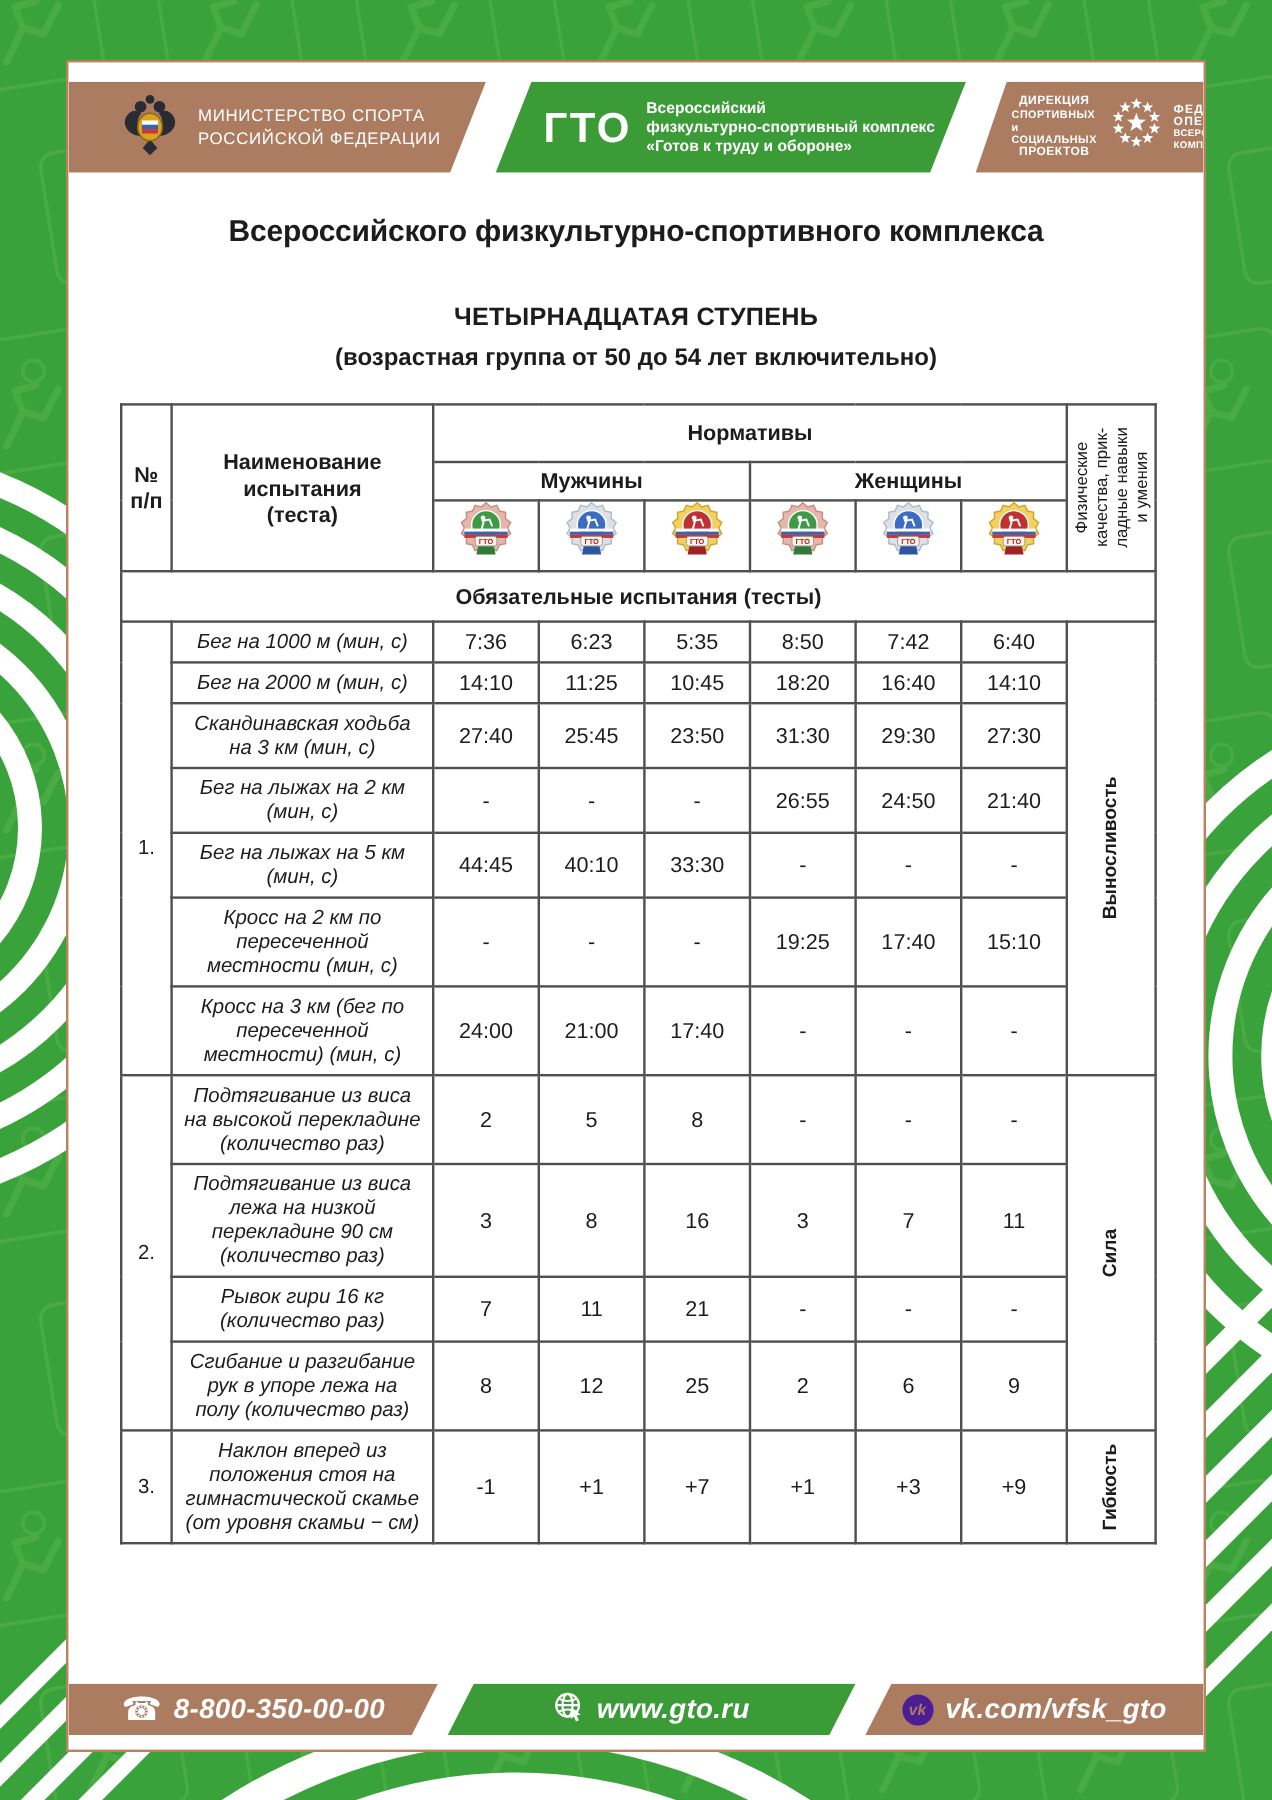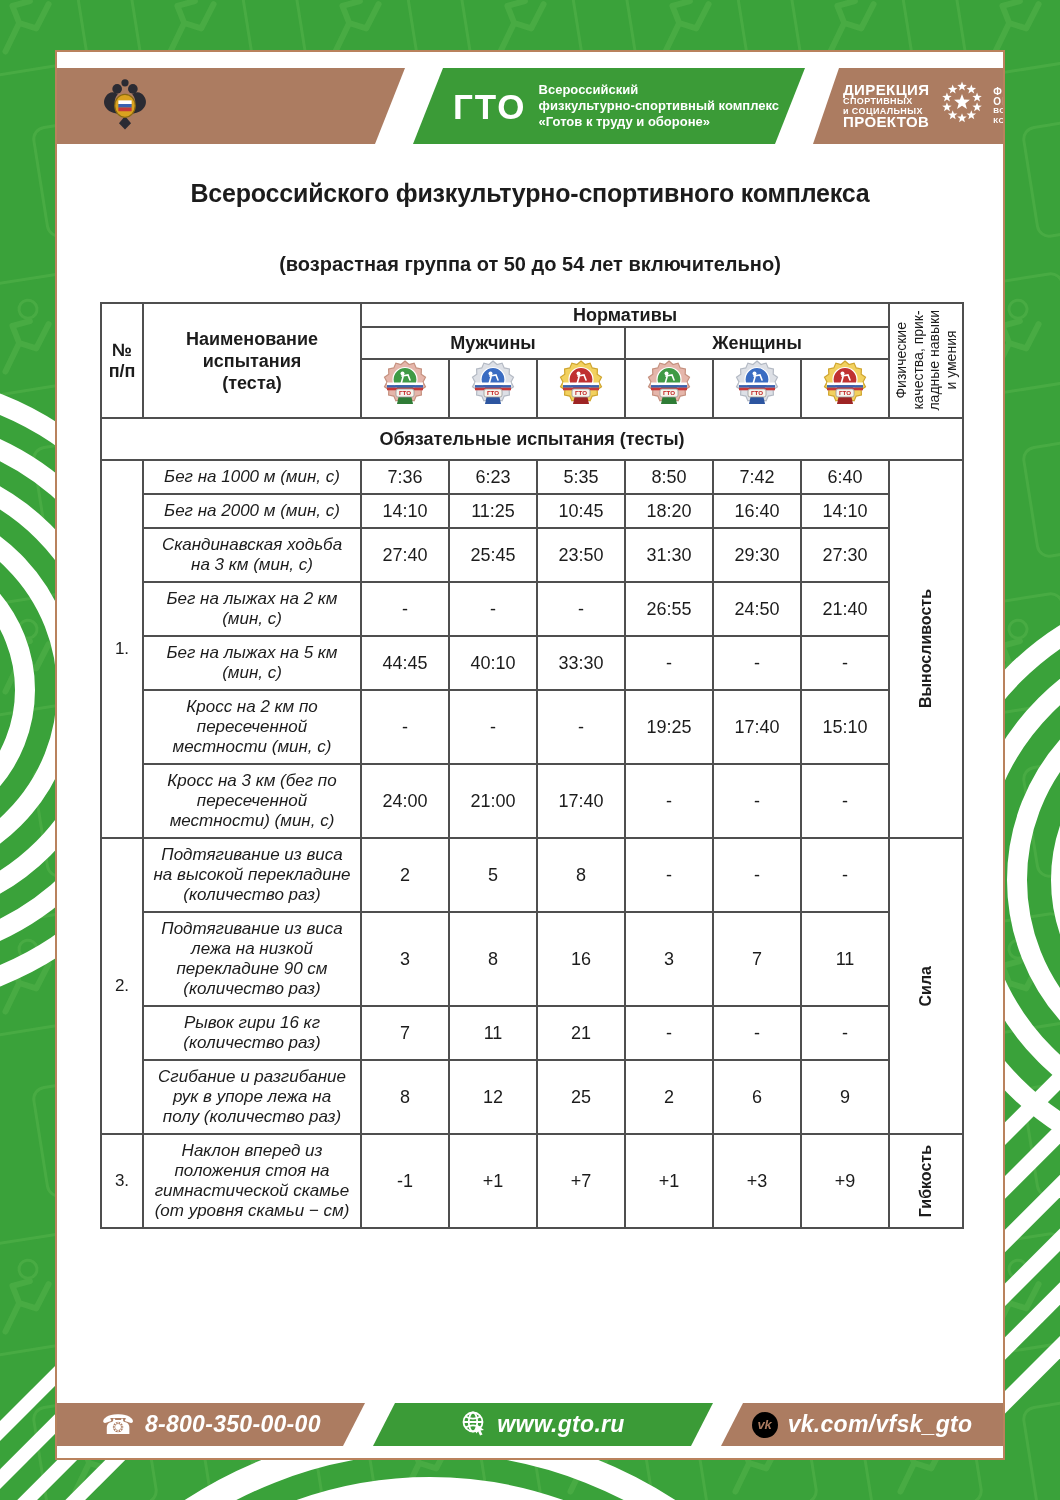--- a/index.html
+++ b/index.html
@@ -25,52 +25,52 @@
   .hseg2{left:356px;width:392px;clip-path:polygon(30px 0,392px 0,362px 100%,0 100%);}
   .hseg3{left:756px;width:190px;clip-path:polygon(26px 0,190px 0,190px 100%,0 100%);}
   .fseg1{left:0;width:308px;clip-path:polygon(0 0,308px 0,286px 100%,0 100%);}
   .fseg2{left:316px;width:340px;clip-path:polygon(22px 0,340px 0,318px 100%,0 100%);}
   .fseg3{left:664px;width:282px;clip-path:polygon(22px 0,282px 0,282px 100%,0 100%);}
   .ministry-text{font-size:14px;font-weight:500;letter-spacing:.6px;line-height:19px;margin-left:12px;}
   .eagle-wrap{margin-left:40px;flex:0 0 auto;}
   .gto-logo{font-size:35px;font-weight:800;letter-spacing:2px;margin:0 12px 0 40px;line-height:1;}
   .gto-text{font-size:13px;font-weight:700;line-height:16px;}
   .dir-text{font-size:9px;font-weight:700;line-height:10.5px;margin-left:30px;letter-spacing:.4px;}
-  .dir-text .big{font-size:15px;}
+  .dir-text .big{font-size:10px;text-align:center;}
   .oper-text{font-size:8px;font-weight:700;line-height:9.5px;letter-spacing:.3px;}
   .oper-text .big{font-size:10px;letter-spacing:1px;}
   .star-wrap{margin:0 6px 0 8px;flex:0 0 auto;}
   
   .title-block{margin-top:30px;text-align:center;font-weight:700;font-size:25px;line-height:38px;letter-spacing:-.2px;}
   .stage-block{margin-top:36px;text-align:center;font-weight:700;}
   .stage-block .l1{font-size:21px;line-height:34px;letter-spacing:.2px;}
   .stage-block .l2{font-size:20px;line-height:32px;}
   
   table.norms{border-collapse:collapse;table-layout:fixed;width:864px;margin:22px 0 0 43px;}
   .norms th,.norms td{border:2px solid var(--tborder,#4f4f4f);padding:0;text-align:center;vertical-align:middle;box-sizing:border-box;}
   .norms thead th{font-weight:700;font-size:18px;}
-  .h-norms{height:24px;margin-left:45px;}
+  .h-norms{height:48px;margin-left:45px;}
   .h-sex{height:32px;}
   .medal-th{height:58px;}
   .preline{white-space:pre-line;}
   .num-head{font-size:17px;}
   .name-head{font-size:18px;line-height:22px;padding:0 6px;}
   .section-row td{font-weight:700;font-size:18px;height:42px;}
   td.name{text-align:center;padding:6px 9px;font-size:17px;line-height:20px;font-style:italic;}
   td.val{font-size:18px;}
   td.num-cell{font-size:17px;}
   .vwrap{display:flex;align-items:center;justify-content:center;height:100%;}
   .vert{writing-mode:vertical-rl;transform:rotate(180deg);white-space:pre-line;}
   .qual-head .vert{font-size:14px;line-height:16.5px;font-weight:400;}
   td.quality-cell .vert{font-weight:700;font-size:16px;}
   
   .f-item{display:flex;align-items:center;gap:10px;width:100%;justify-content:center;}
   .f-label{font-size:23px;font-weight:700;font-style:italic;letter-spacing:.3px;}
   .phone-glyph{font-family:"DejaVu Sans",sans-serif;font-size:27px;line-height:1;font-style:normal;}
-  .vk-circle{width:26px;height:26px;border-radius:50%;background:#000000;color:var(--brown,#ac7c61);
+  .vk-circle{width:26px;height:26px;border-radius:50%;background:#4c1d95;color:var(--brown,#ac7c61);
     display:flex;align-items:center;justify-content:center;font-size:13px;font-weight:800;font-style:italic;}
 </style>
 </head>
 <body>
 
 <svg id="bg">
     <g stroke="#55b24c" fill="none" stroke-width="3" opacity="0.55">
       <g transform="translate(-30 -40) rotate(-9 55 55)">
         <rect x="0" y="0" width="110" height="110" rx="12"></rect>
         <circle cx="62" cy="30" r="9"></circle>
@@ -468,20 +468,24 @@
             <path d="M18 40 L23 34 L28 40 L23 45 Z"></path>
           </g>
           <ellipse cx="23" cy="25.5" rx="8.5" ry="9.5" fill="#d9a21f" stroke="#8a6a12" stroke-width="1"></ellipse>
           <g>
             <rect x="17.5" y="21" width="11" height="3" fill="#ffffff"></rect>
             <rect x="17.5" y="24" width="11" height="3" fill="#3a62b0"></rect>
             <rect x="17.5" y="27" width="11" height="3" fill="#c63838"></rect>
           </g>
         </svg>
       </span>
+      <div class="ministry-text">
+        <div>МИНИСТЕРСТВО СПОРТА</div>
+        <div>РОССИЙСКОЙ ФЕДЕРАЦИИ</div>
+      </div>
     </div>
 
     <div class="seg seg-green hseg2">
       <div class="gto-logo">ГТО</div>
       <div class="gto-text">
         <div>Всероссийский</div>
         <div>физкультурно-спортивный комплекс</div>
         <div>«Готов к труду и обороне»</div>
       </div>
     </div>
@@ -517,20 +521,21 @@
     </div>
   </div>
 
   <div style="height:92px;"></div>
 
   <div class="title-block">
     <div>Всероссийского физкультурно-спортивного комплекса</div>
   </div>
 
   <div class="stage-block">
+    <div class="l1">ЧЕТЫРНАДЦАТАЯ СТУПЕНЬ</div>
     <div class="l2">(возрастная группа от 50 до 54 лет включительно)</div>
   </div>
 
   <table class="norms">
     <colgroup>
       <col style="width:42px">
         <col style="width:218px">
       <col style="width:88px">
         <col style="width:88px">
         <col style="width:88px">

